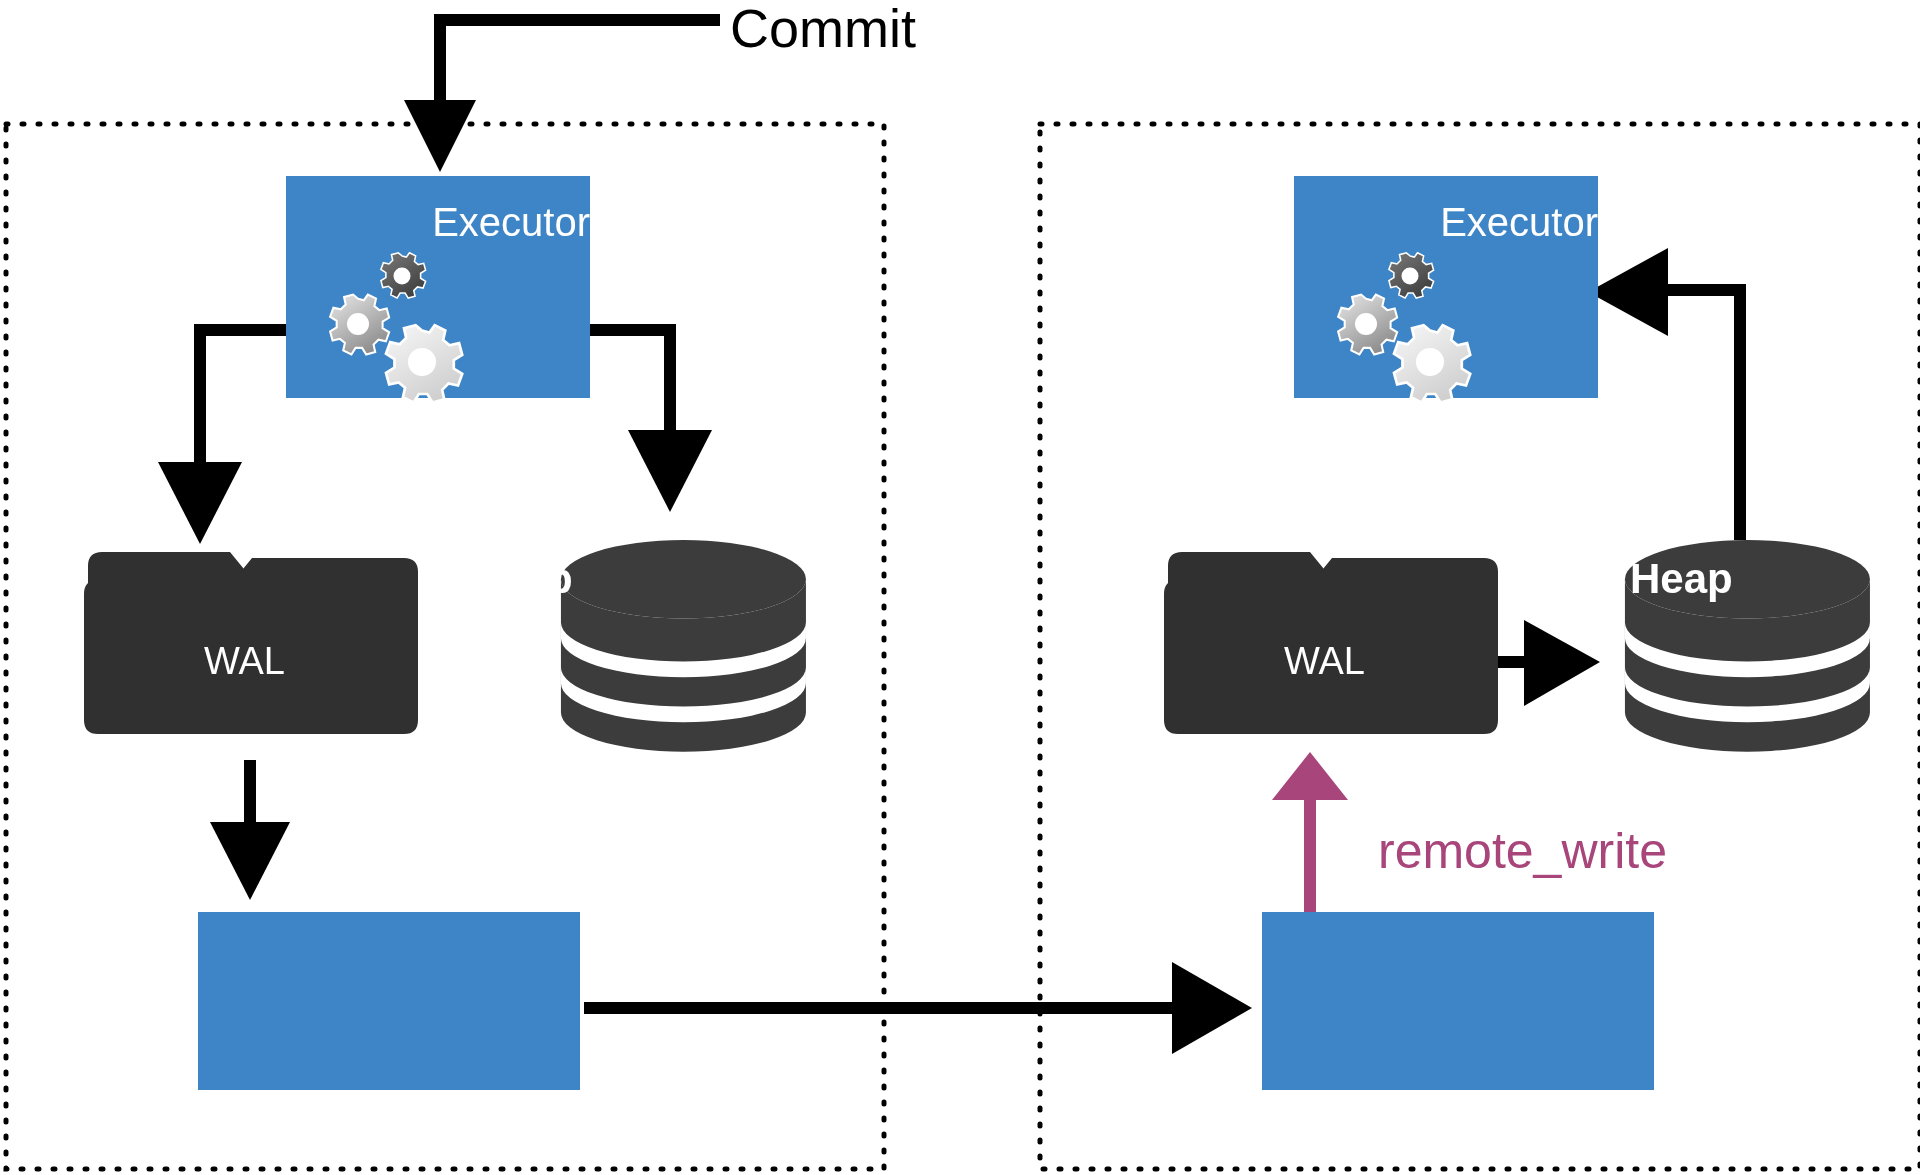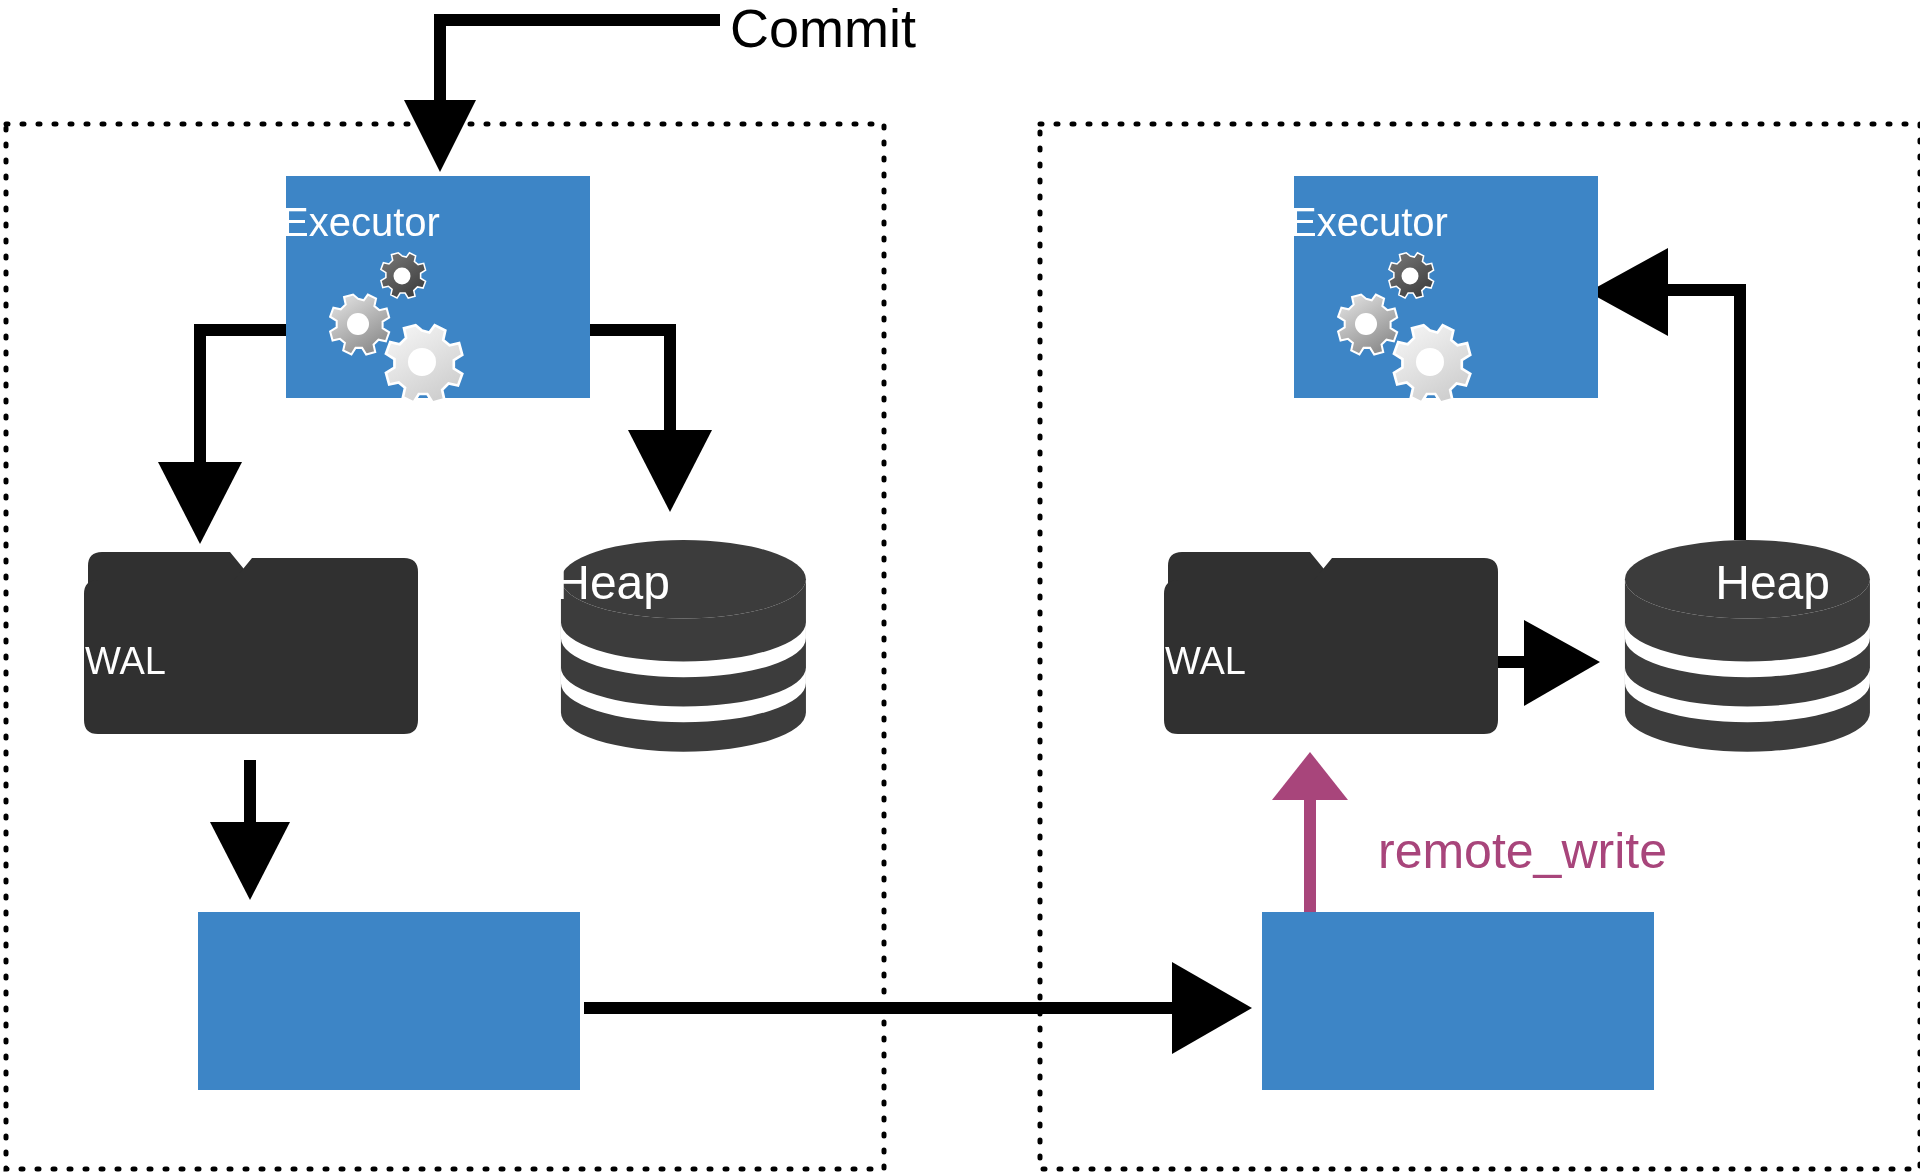--- a/index.html
+++ b/index.html
@@ -38,37 +38,38 @@
   .remote-label {
     font-size: 50px;
     color: #a8457b;
     left: 1378px;
     top: 795px;
     margin-top: 27px;
   }
   .box-label {
     color: #ffffff;
     font-size: 40px;
-    text-align: left;
+    text-align: right;
   }
   .exec-label-l { left: 282px; top: 200px; width: 308px; }
   .exec-label-r { left: 1290px; top: 200px; width: 308px; }
   .sender-label { left: 198px; top: 978px; width: 382px; font-size: 42px; }
   .receiver-label { left: 1262px; top: 978px; width: 392px; font-size: 42px; }
   .cyl-label {
     color: #ffffff;
-    font-size: 48px;
-    text-align: right;
+    font-size: 42px;
+    text-align: left;
+    font-weight: bold;
   }
   .heap-label-l { left: 470px; top: 555px; width: 200px; }
   .heap-label-r { left: 1630px; top: 555px; width: 200px; }
   .folder-label {
     color: #ffffff;
     font-size: 38px;
-    text-align: left;
+    text-align: right;
   }
   .wal-label-l { left: 85px; top: 640px; width: 200px; }
   .wal-label-r { left: 1165px; top: 640px; width: 200px; }
 </style>
 </head>
 <body>
 
 <div id="stage">
 
   <svg class="layer" viewBox="0 0 1920 1175" xmlns="http://www.w3.org/2000/svg">

